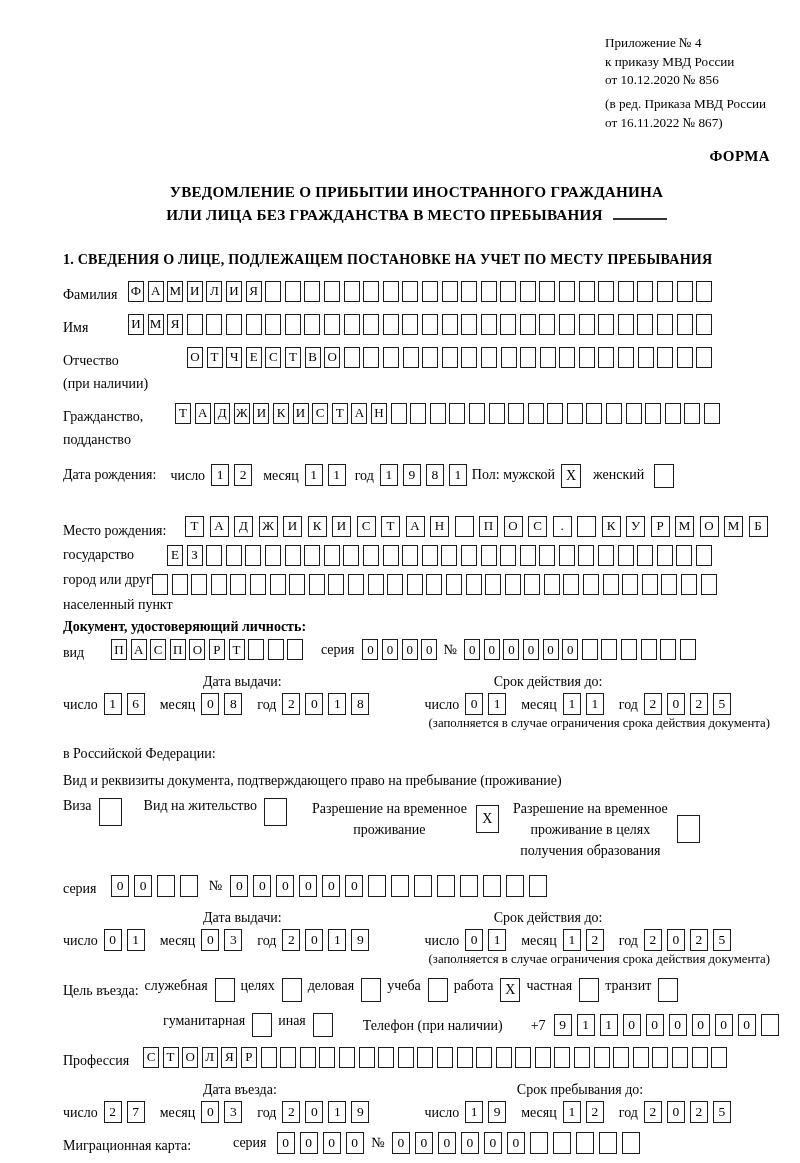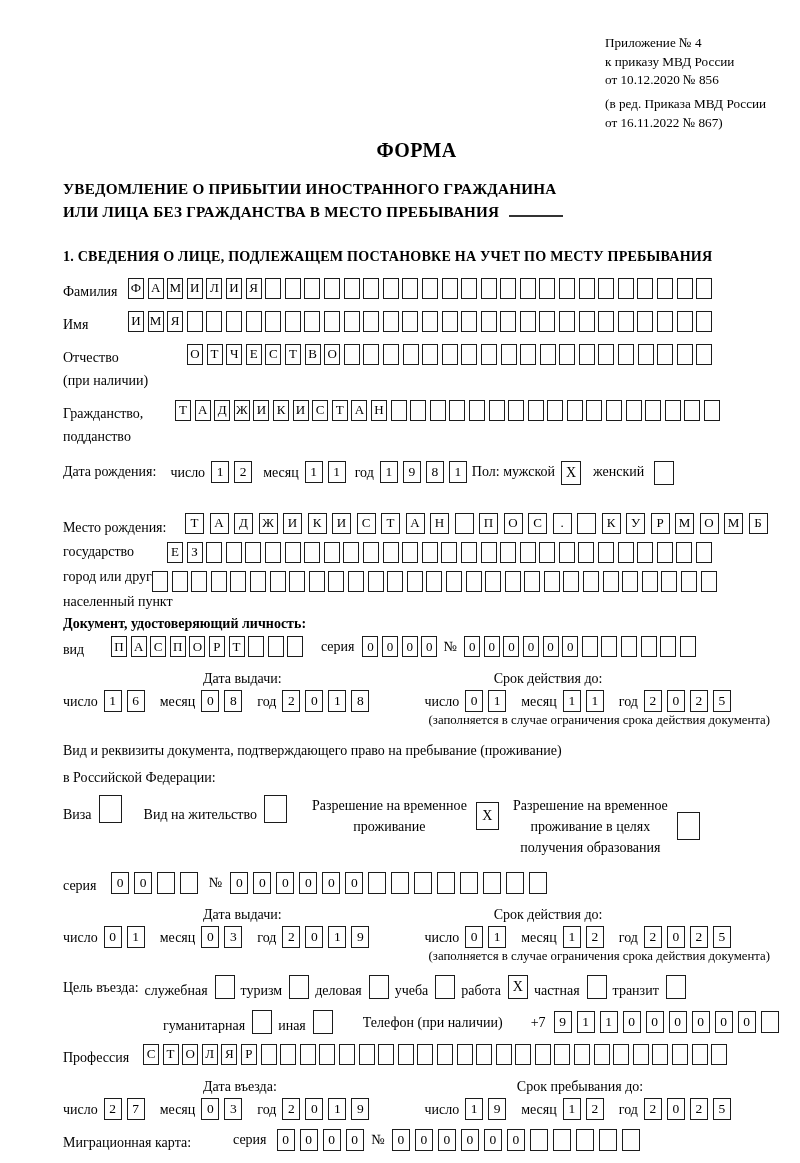--- a/index.html
+++ b/index.html
@@ -8,23 +8,23 @@
     width:800px; height:1163px; background:#ffffff; color:#000;
     font-family:"Liberation Serif","DejaVu Serif",serif; font-size:14px;
     overflow:hidden; position:relative;
   }
   .page { padding:34px 30px 0 63px; }
 
   
   .hdr-wrap { display:flex; justify-content:flex-end;align-items:flex-end; }
   .hdr-block { width:165px; text-align:left; font-size:13.2px; line-height:1.42; }
   .hdr-block .gap { height:5px; }
-  .form-label { text-align:center; font-weight:bold; font-size:20px; margin-top:6px; letter-spacing:.4px; }
-
-  .title { font-weight:bold; font-size:15.2px; line-height:1.55; margin-top:15px; letter-spacing:.2px; }
+  .form-label { text-align:right; font-weight:bold; font-size:15px; margin-top:15px; letter-spacing:.4px; }
+
+  .title { text-align:center; font-weight:bold; font-size:15.2px; line-height:1.55; margin-top:15px; letter-spacing:.2px; }
   .title-underline { display:inline-block; width:54px; border-bottom:2px solid #333; height:.95em; margin-left:10px; }
 
   .section-heading { font-weight:bold; font-size:14.1px; margin-top:24px; letter-spacing:.2px; }
 
   
   .frow { display:flex; align-items:flex-start; margin-top:7px; }
   .flabel { flex-shrink:0; padding-top:3px; line-height:1.64; white-space:nowrap; }
   .cells { display:flex; flex-wrap:nowrap; flex-shrink:0; }
   .cell {
     width:16px; height:21px; border:1.6px solid #1c1c1c; margin-right:3.6px;
@@ -46,21 +46,21 @@
 
   .dgroup { display:flex; align-items:flex-start; }
   .dgroup .cells { margin-right:10px; }
 
   .dates-headers { display:flex; margin-top:9px; font-size:14px; }
   .note { font-size:12.8px; text-align:right; margin-top:1px; }
 
   .para { line-height:1.95; margin-top:9px; }
 
   .opts-row { display:flex; align-items:flex-start; margin-top:3px; }
-  .opt { display:flex; align-items:flex-end; margin-right:9px; }
+  .opt { display:flex; align-items:flex-start; margin-right:9px; }
   .opt .opt-label { margin-right:7px; white-space:nowrap; }
   .opt-ml { display:flex; align-items:center; }
   .opt-ml .opt-lines { text-align:center; line-height:1.5; margin-right:9px; }
 
   .pline { display:flex; align-items:center; margin-top:11px; }
   .pline .opt { margin-right:6px; }
 
   .rep-block { display:flex; align-items:flex-start; margin-top:9px; }
   .rep-labels { width:92px; flex-shrink:0; font-size:13.6px; line-height:1.6; }
   .rep-rows .cells { margin-bottom:9px; }
@@ -446,22 +446,22 @@
           <span class="cell">2</span>
           <span class="cell">0</span>
           <span class="cell">2</span>
           <span class="cell">5</span>
         </span>
     </div>
   </div>
   <div class="note">(заполняется в случае ограничения срока действия документа)</div>
 
   <div class="para">
+    <div>в Российской Федерации:</div>
     <div>Вид и реквизиты документа, подтверждающего право на пребывание (проживание)</div>
-    <div>в Российской Федерации:</div>
   </div>
 
   <div class="opts-row">
     <span class="opt">
       <span class="opt-label">Виза</span>
       <span class="checkbox lg"></span>
     </span>
     <span class="opt" style="margin-left:13px">
       <span class="opt-label">Вид на жительство</span>
       <span class="checkbox lg"></span>
@@ -557,21 +557,21 @@
   <div class="note">(заполняется в случае ограничения срока действия документа)</div>
 
   <div class="pline">
     <span class="inline-label" style="margin-right:6px">Цель въезда:</span>
     <span style="display:flex">
         <span class="opt">
           <span class="opt-label">служебная</span>
           <span class="checkbox"></span>
         </span>
         <span class="opt">
-          <span class="opt-label">туризм</span>
+          <span class="opt-label">целях</span>
           <span class="checkbox"></span>
         </span>
         <span class="opt">
           <span class="opt-label">деловая</span>
           <span class="checkbox"></span>
         </span>
         <span class="opt">
           <span class="opt-label">учеба</span>
           <span class="checkbox"></span>
         </span>

